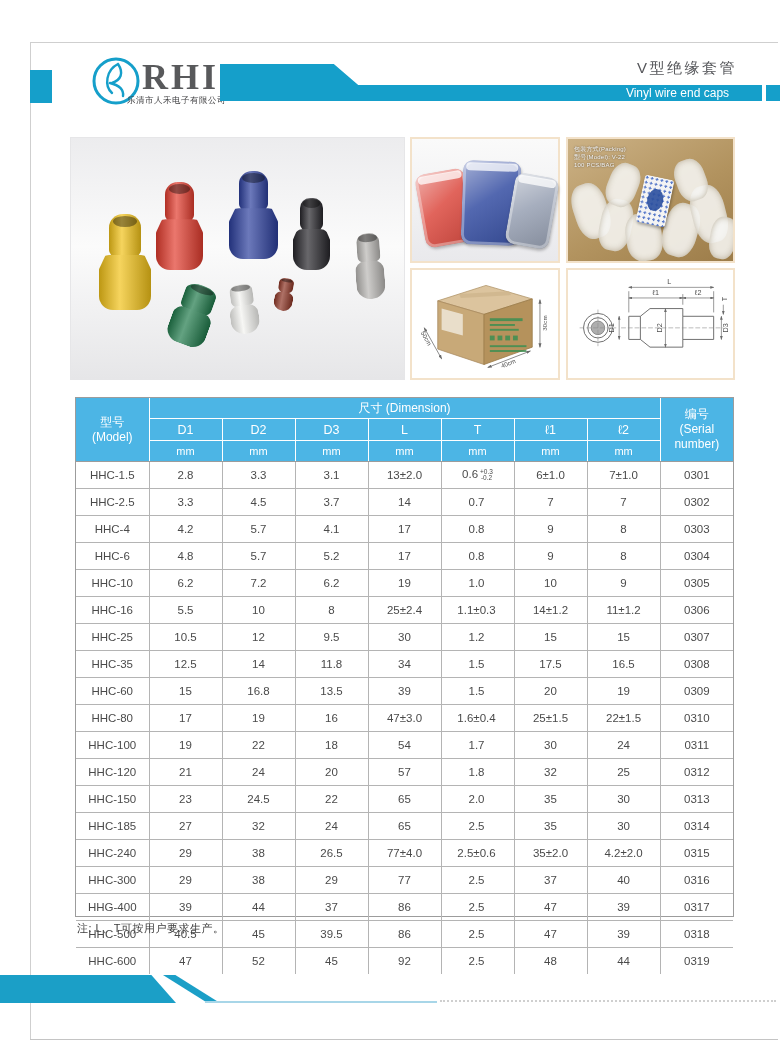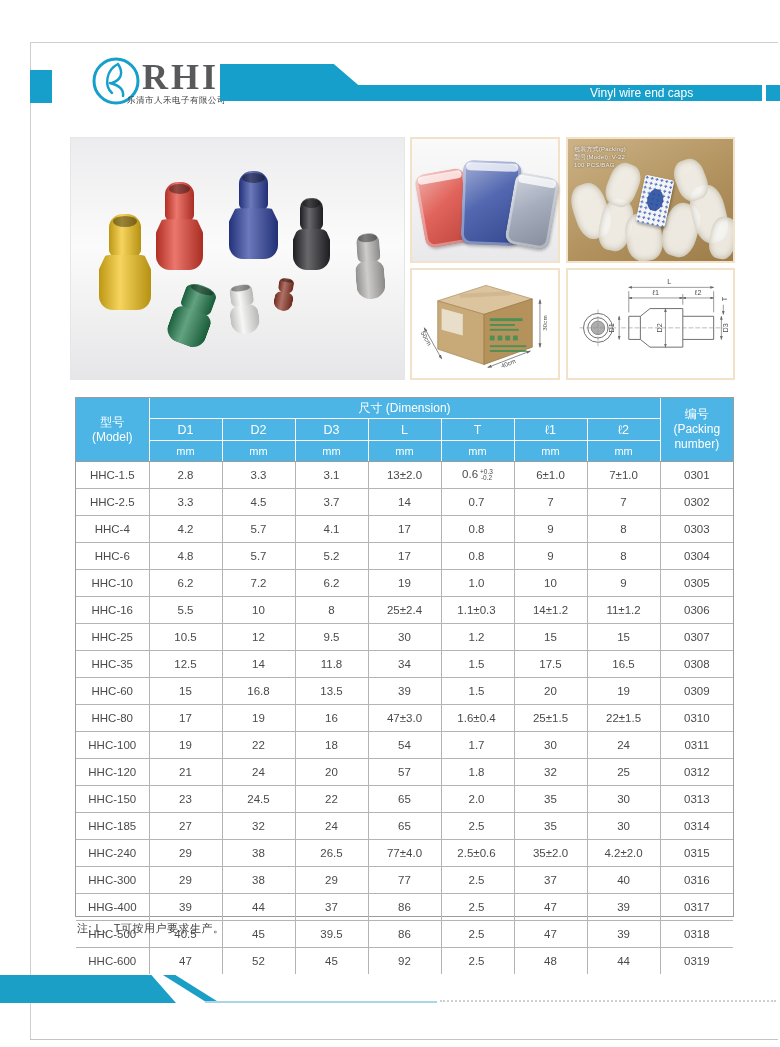--- a/index.html
+++ b/index.html
@@ -15,21 +15,21 @@
   
   .hdr-square-left { left:30px; top:70px; width:22px; height:33px; background:var(--brand,#159fca); }
   .logo-wrap { left:90px; top:55px; width:52px; height:52px; }
   .brand-text { left:142px; top:56px; font-family:"Liberation Serif","DejaVu Serif",serif;
                 font-size:36px; font-weight:600; color:#58595b; letter-spacing:3px; }
   .company-cn { left:127px; top:95px; font-size:8.5px; color:#3f3f41; letter-spacing:0.5px; white-space:nowrap; }
   .hdr-ribbon { left:220px; top:64px; width:542px; height:37px; background:var(--brand,#159fca);
                 clip-path:polygon(0 0, 21% 0, 25.5% 57%, 100% 57%, 100% 100%, 0 100%); }
   .hdr-square-right { left:766px; top:85px; width:14px; height:16px; background:var(--brand,#159fca); }
   .title-cn { left:500px; top:59px; width:237px; text-align:right; font-size:15px; color:#55565a; letter-spacing:2.5px; }
-  .title-en { left:590px; top:85px; width:175px; height:16px; line-height:16px; 
+  .title-en { left:590px; top:85px; width:175px; height:16px; line-height:16px; text-align:center;
               color:#fff; font-size:12px; }
 
   
   .photo { position:absolute; box-sizing:border-box; }
   .photo-main { left:70px; top:137px; width:335px; height:243px; border:1px solid #e6e6e8;
                 background:linear-gradient(180deg,#ececee 0%,#fbfbfb 45%,#e6e6e8 100%); }
   .photo-framed { border:2px solid #f3e2ca; }
   .photo-bags   { left:410px; top:137px; width:150px; height:126px;
                   background:linear-gradient(180deg,#fafafa,#e9e9ec); }
   .photo-carton-bags { left:566px; top:137px; width:169px; height:126px;
@@ -131,20 +131,21 @@
   <div class="abs logo-wrap">
     <svg width="52" height="52" viewBox="0 0 52 52">
       <circle cx="26" cy="26" r="22" fill="none" stroke="#159fca" stroke-width="3"></circle>
       <path d="M28,9 C16,15 14,31 22,38 M28,9 C34,18 31,25 22,28 M20,28 C28,30 34,34 33,41" fill="none" stroke="#159fca" stroke-width="2.4" stroke-linecap="round"></path>
     </svg>
   </div>
   <div class="abs brand-text">RHI</div>
   <div class="abs company-cn">乐清市人禾电子有限公司</div>
   <div class="abs hdr-ribbon"></div>
   <div class="abs hdr-square-right"></div>
+  <div class="abs title-cn">V型绝缘套管</div>
   <div class="abs title-en">Vinyl wire end caps</div>
 
   <div class="photo photo-main">
     <div class="cap cap1" style="--c: #f2c218;">
         <div class="neck"></div>
         <div class="body"></div>
       </div>
     <div class="cap cap2" style="--c: #e23c2e;">
         <div class="neck"></div>
         <div class="body"></div>
@@ -293,21 +294,21 @@
       </colgroup>
       <thead>
         <tr class="dimrow">
           <th class="model-h" rowspan="3">
             <div>型号</div>
             <div>(Model)</div>
           </th>
           <th colspan="7">尺寸 (Dimension)</th>
           <th class="serial-h last" rowspan="3">
             <div>编号</div>
-            <div>(Packing</div>
+            <div>(Serial</div>
             <div>number)</div>
           </th>
         </tr>
         <tr class="colrow">
           <th>D1</th>
           <th>D2</th>
           <th>D3</th>
           <th>L</th>
           <th>T</th>
           <th>ℓ1</th>

